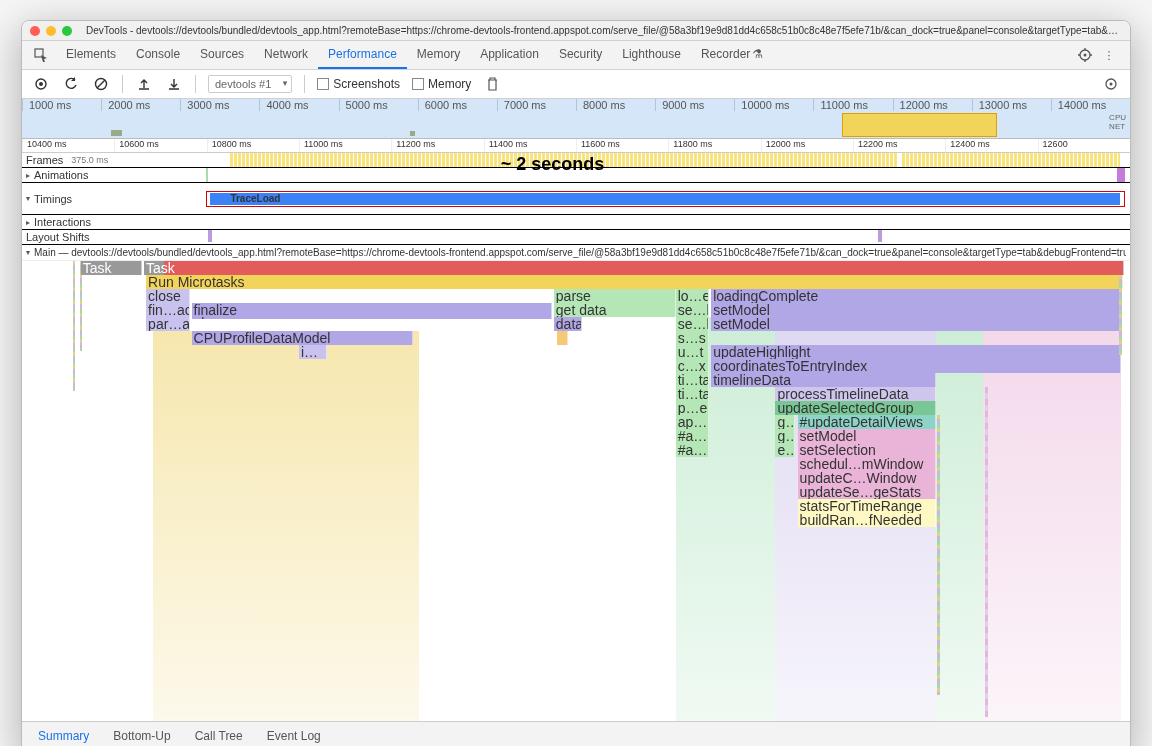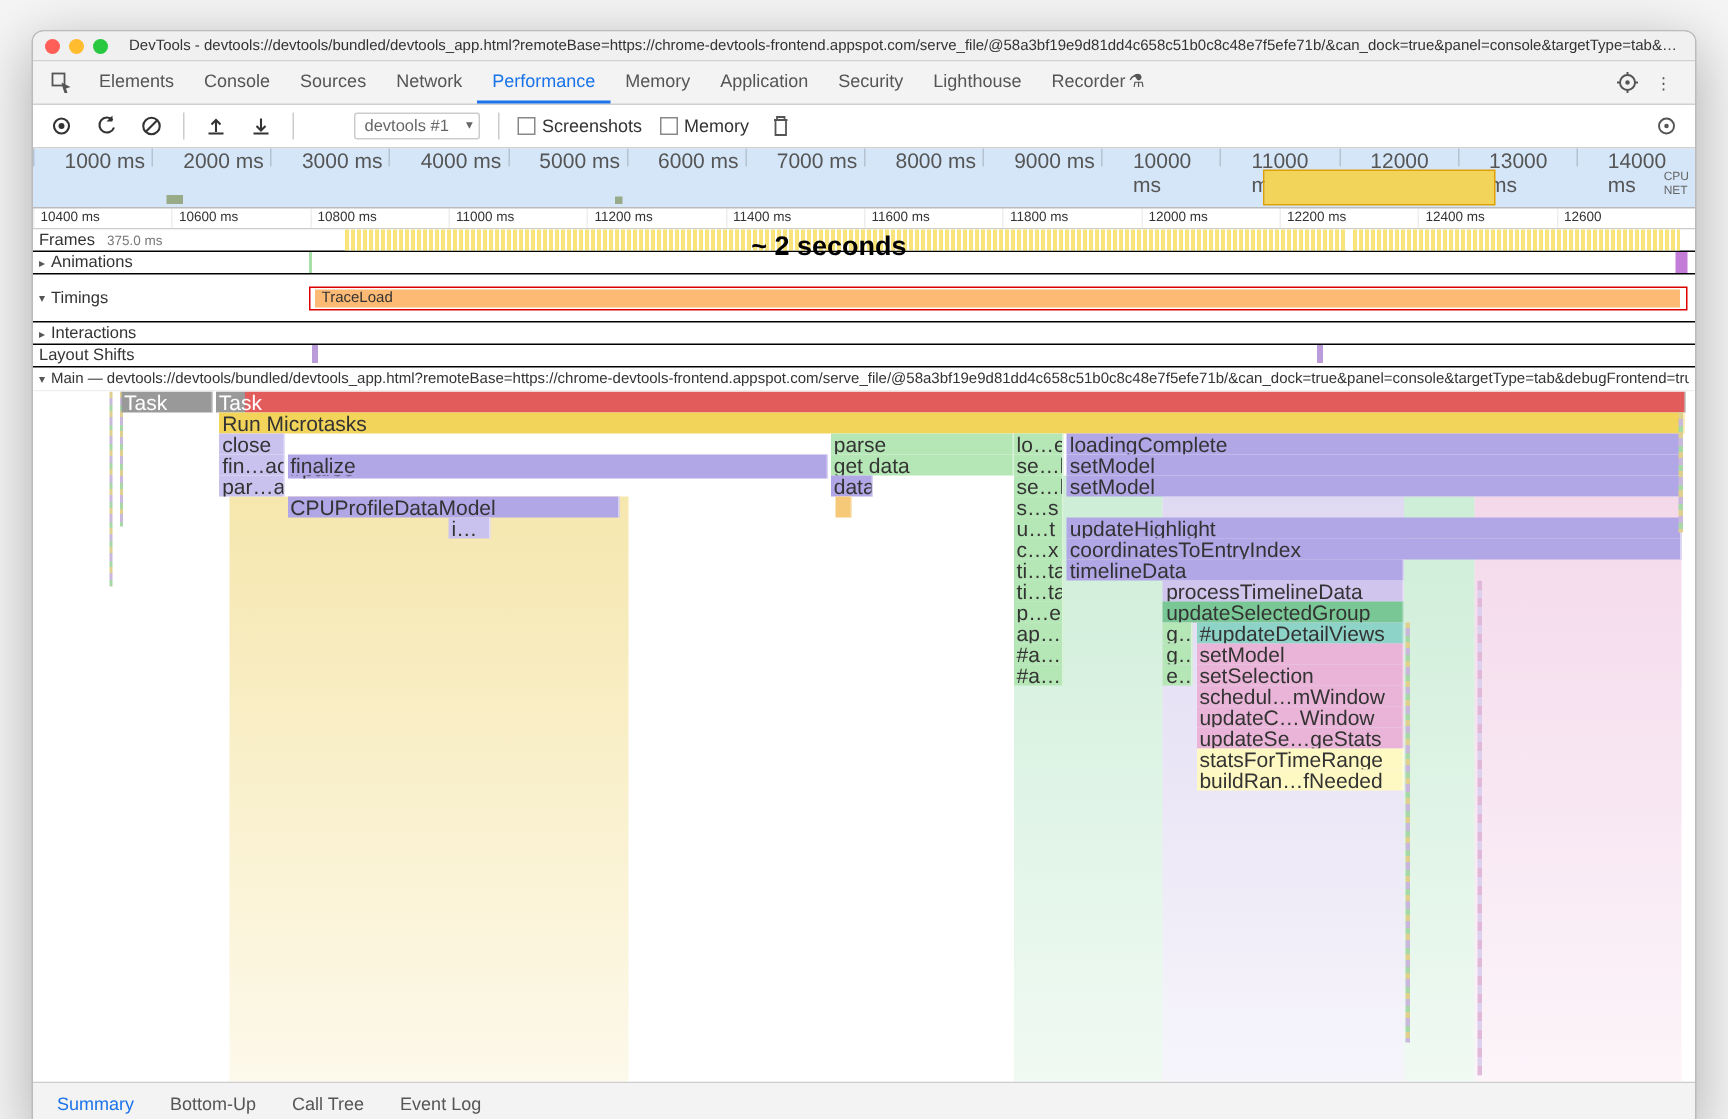--- a/index.html
+++ b/index.html
@@ -73,39 +73,38 @@
     }
     .divider { width: 1px; height: 18px; background: #ccc; }
     .select {
       padding: 2px 20px 2px 6px;
       border: 1px solid #ccc;
       border-radius: 2px;
       font-size: 11px;
       color: #666;
       background: #fff;
       position: relative;
-      margin-left: 28px;
     }
     .checkbox-label { display: flex; align-items: center; gap: 4px; font-size: 12px; color: #333; }
     .checkbox { width: 12px; height: 12px; border: 1px solid #888; }
     .toolbar-right { margin-left: auto; }
 
     
     .overview {
       position: relative;
       height: 40px;
       background: linear-gradient(to bottom, #d5e6f8 0%, #d5e6f8 100%);
       border-bottom: 1px solid #bbb;
     }
     .overview-ticks {
       position: absolute; top: 0; left: 0; right: 0; height: 12px;
       display: flex;
     }
     .ov-tick {
-      flex: 1; font-size: 14px; color: #555; padding-left: 20px;
+      flex: 1; font-size: 11px; color: #555; padding-left: 6px;
       border-left: 1px solid rgba(0,0,0,0.15);
     }
     .overview-data {
       position: absolute; top: 14px; left: 74%; width: 14%; height: 24px;
       background: linear-gradient(to bottom, #f3d45a 20%, #f3d45a 80%);
       border: 1px solid #e0a000;
     }
     .overview-right-label {
       position: absolute; right: 4px; top: 14px; font-size: 8px; color: #666;
     }
@@ -160,22 +159,22 @@
     }
 
     
     .timings-content { height: 28px; position: relative; }
     .timings-redbox {
       position: absolute; left: 4.5%; right: 0.5%; top: 8px; height: 16px;
       border: 1px solid #d00;
     }
     .traceload-bar {
       position: absolute; left: 5%; right: 1%; top: 10px; height: 12px;
-      background: #fdba74;
-      font-size: 10px; color: #333; padding-left: 4px;
+      background: #3b82f6;
+      font-size: 10px; color: #333; padding-left: 20px; font-weight: bold;
     }
 
     
     .ls-content { height: 12px; position: relative; }
     .ls-bar { position: absolute; left: 4.8%; width: 0.4%; height: 100%; background: #b99cd9; }
     .ls-bar2 { position: absolute; left: 74%; width: 0.4%; height: 100%; background: #b99cd9; }
 
     
     .main-header {
       display: flex; align-items: center; gap: 4px;

